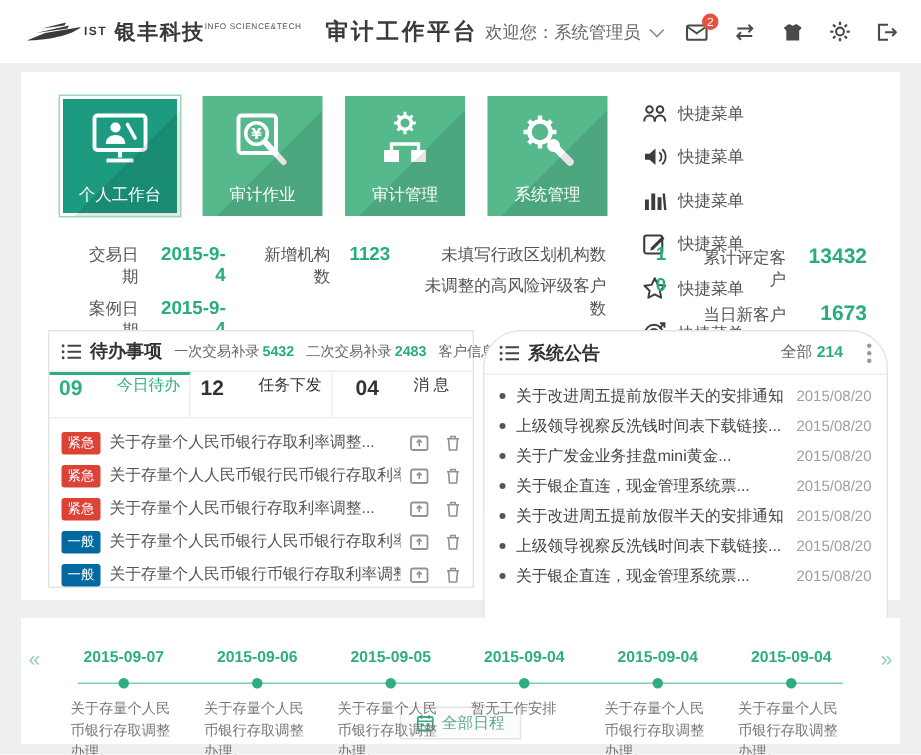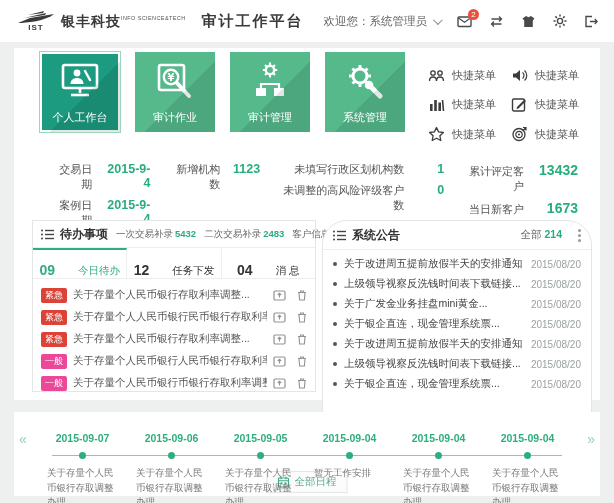--- a/index.html
+++ b/index.html
@@ -6,43 +6,43 @@
   html,body { width:614px; height:503px; }
   body {
     font-family:"Liberation Sans","DejaVu Sans",sans-serif;
     background:#eef0f0; position:relative; overflow:hidden; color:#444;
   }
   svg { display:block; }
 
   
   .top-header { height:42px; background:#fff; display:flex; align-items:center; padding:0 16px; position:relative; z-index:2; }
   .logo { display:flex; align-items:center; gap:5px; cursor:default; }
-  .logo-swoosh { display:flex; flex-direction:column; align-items:center; }
+  .logo-swoosh { display:flex; flex-direction:row; align-items:center; }
   .logo-mark { font-size:8px; font-weight:bold; color:#3a3a3a; letter-spacing:1px; margin-top:-2px; }
   .logo-names { display:flex; flex-direction:row; line-height:1; }
   .logo-cn { font-size:14px; font-weight:bold; color:#3a3a3a; letter-spacing:1px; }
   .logo-sub { font-size:5.5px; color:#555; letter-spacing:.4px; margin-top:2px; }
   .app-title { font-size:15px; font-weight:bold; color:#3a3a3a; letter-spacing:2px; margin-left:16px; }
   .header-right { margin-left:auto; display:flex; align-items:center; gap:17px; }
   .welcome { display:flex; align-items:center; gap:6px; font-size:11.5px; color:#666; cursor:pointer; }
   .chev-down { width:7px; height:7px; border-right:1.5px solid #8a8a8a; border-bottom:1.5px solid #8a8a8a; transform:rotate(45deg) translateY(-2px); }
   .hicon { position:relative; color:#4a4a4a; cursor:pointer; }
   .badge-dot { position:absolute; top:-6px; right:-7px; background:#e8503f; color:#fff; font-size:8px; min-width:11px; height:11px; border-radius:6px; line-height:11px; text-align:center; }
 
   
   .main-card { position:absolute; left:14px; top:48px; width:586px; height:352px; background:#fff; }
 
-  .tiles { position:absolute; left:26px; top:4px; display:flex; gap:15px; }
+  .tiles { position:absolute; left:26px; top:16px; display:flex; gap:15px; }
   .tile { width:80px; height:80px; position:relative; background:#55b98c; cursor:pointer; overflow:hidden; }
   .tile::after { content:""; position:absolute; inset:0; background:linear-gradient(135deg,transparent 56%,rgba(0,0,0,.10) 56%); pointer-events:none; }
   .tile.active { background:#1d9b80; box-shadow:inset 0 0 0 2px #fff, 0 0 0 1px #9bd5bb; }
   .tile svg { position:absolute; top:8px; left:50%; transform:translateX(-50%); }
   .tile-label { position:absolute; bottom:7px; width:100%; text-align:center; color:#fff; font-size:11px; z-index:2; }
 
-  .quick-menu { position:absolute; right:14px; top:20px; width:158px; display:grid; grid-template-columns:1fr 1fr; row-gap:14px; column-gap:8px; }
+  .quick-menu { position:absolute; right:14px; top:20px; width:158px; display:grid; grid-template-columns:1fr; row-gap:14px; column-gap:8px; }
   .qm-item { display:flex; align-items:center; gap:7px; font-size:11px; color:#555; cursor:pointer; white-space:nowrap; }
   .qm-item svg { flex:none; color:#3c3c3c; }
 
   .stats { position:absolute; left:36px; right:22px; top:114px; display:flex; justify-content:space-between;gap:18px; }
   .stat-col { display:flex; flex-direction:column; gap:6px; font-size:11px; }
   .stat-row { display:flex; justify-content:flex-end; align-items:baseline; gap:10px; }
   .stat-label { color:#555; text-align:right; }
   .stat-value { color:#27ae7c; font-weight:bold; font-size:12.5px; min-width:30px; text-align:right; }
   .stat-col.big .stat-value { font-size:14px; min-width:44px; }
 
@@ -53,32 +53,32 @@
   .panel-head { display:flex; align-items:center; padding:0 8px; gap:6px; border-bottom:1px solid #eee; }
   .panel-todo .panel-head { height:27px; }
   .panel-ann  .panel-head { height:29px; padding:0 10px; }
   .panel-title { font-size:12px; font-weight:bold; color:#333; white-space:nowrap; }
   .filter { font-size:9.5px; color:#666; margin-left:2px; white-space:nowrap; cursor:pointer; }
   .filter b { color:#27ae7c; font-weight:bold; margin-left:2px; }
   .more-dots { margin-left:auto; width:3px; height:3px; border-radius:50%; background:#9a9a9a; box-shadow:0 -5px 0 #9a9a9a, 0 5px 0 #9a9a9a; cursor:pointer; flex:none; }
   .list-glyph { color:#444; flex:none; }
 
   .tabs { display:flex; height:31px; border-bottom:1px solid #eee; }
-  .tab { flex:1; display:flex; align-items:flex-end; justify-content:center; gap:23px; border-right:1px solid #eee; border-top:2px solid transparent; cursor:pointer; }
+  .tab { flex:1; display:flex; align-items:flex-start; justify-content:center; gap:23px; border-right:1px solid #eee; border-top:2px solid transparent; cursor:pointer; }
   .tab:last-child { border-right:none; }
   .tab .num { font-size:14px; font-weight:bold; color:#333; }
   .tab .lbl { font-size:10.5px; color:#333; }
   .tab.active { border-top-color:#2fae7d; }
   .tab.active .num, .tab.active .lbl { color:#2fae7d; }
 
   .todo-list { padding:5px 8px 0; }
   .todo-row { display:flex; align-items:center; height:22px; gap:6px; }
   .badge { font-size:9px; color:#fff; padding:1px 4px; border-radius:2px; flex:none; }
   .badge.urgent { background:#dd4237; }
-  .badge.normal { background:#ec4899; }
+  .badge.normal { background:#0369a1; }
   .todo-title { font-size:10.5px; color:#555; white-space:nowrap; overflow:hidden; flex:1; cursor:pointer; }
   .row-icons { display:flex; gap:11px; color:#8f9396; flex:none; }
   .row-icons svg { cursor:pointer; }
 
   .ann-list { padding:4px 10px 0; }
   .ann-row { display:flex; align-items:center; height:20px; font-size:10.5px; color:#444; }
   .ann-bullet { width:4px; height:4px; border-radius:50%; background:#555; margin-right:7px; flex:none; }
   .ann-title { flex:1; white-space:nowrap; overflow:hidden; cursor:pointer; }
   .ann-date { color:#9aa0a3; font-size:10px; margin-left:8px; flex:none; }
   .all-link { font-size:10.5px; color:#666; margin-left:auto; white-space:nowrap; cursor:pointer; }

